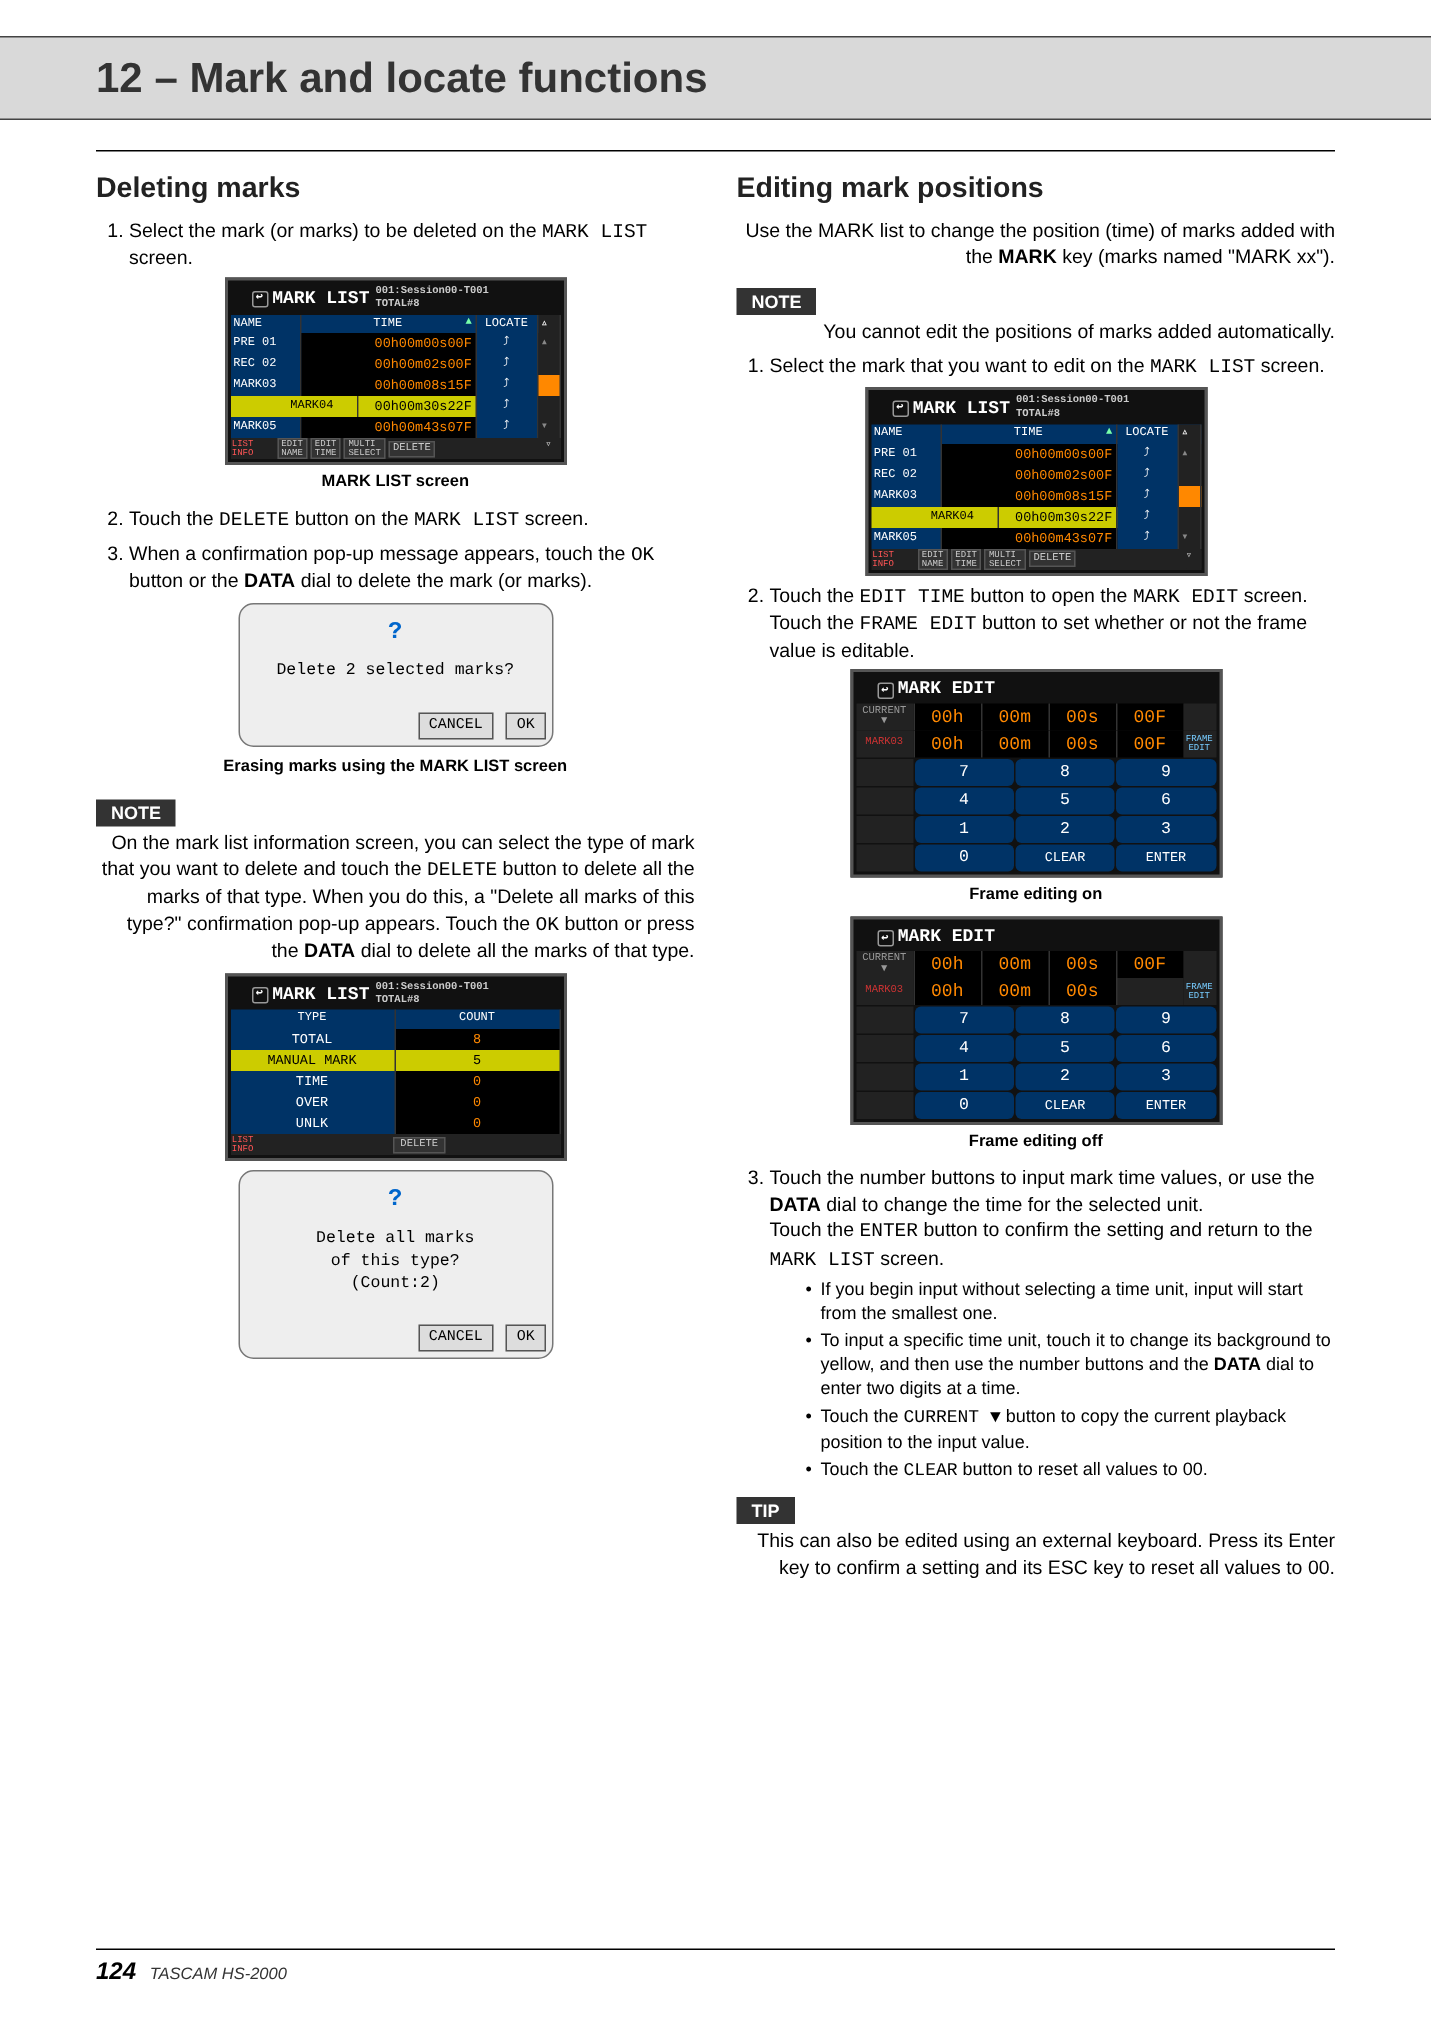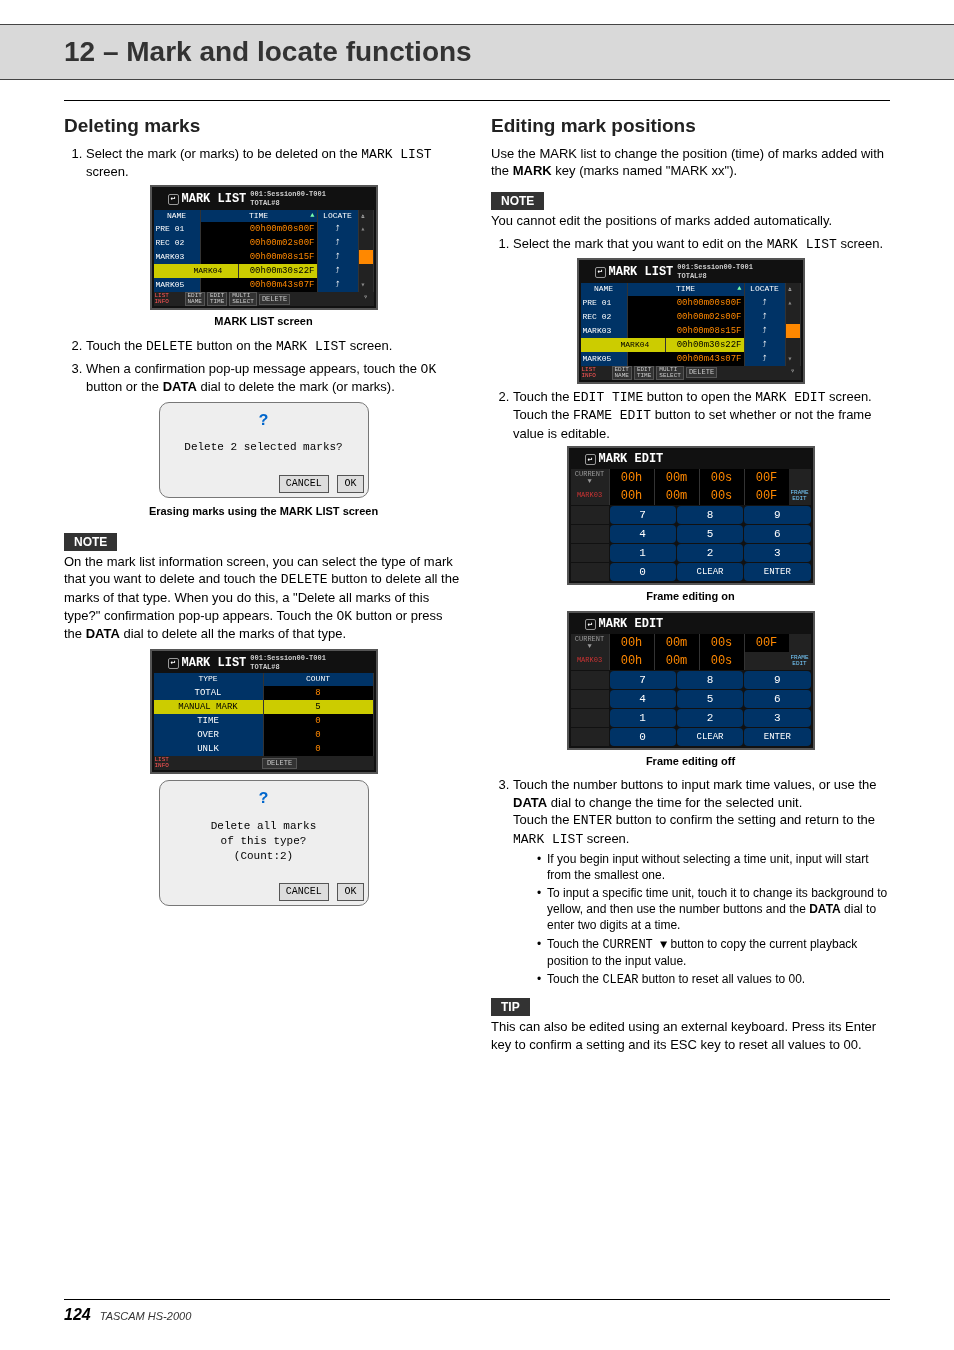--- a/index.html
+++ b/index.html
@@ -92,20 +92,21 @@
     margin-top: 6px;
   }
   .caption {
     text-align: center;
     font-size: 11px;
     font-weight: bold;
     margin: 4px 0 8px 0;
   }
   .para {
     margin: 2px 0 6px 0;
+    text-align: right;
   }
   .lcd-font {
     font-family: "Courier New", monospace;
     letter-spacing: 0;
   }
   
   .screen {
     margin: 4px auto 4px auto;
     background: #111;
     border: 2px solid #555;
@@ -136,21 +137,21 @@
   .hdr-row {
     display: flex;
     background: #036;
     color: #fff;
     font-size: 8px;
   }
   .hdr-row > div {
     border-right: 1px solid #333;
     padding: 1px 2px;
   }
-  .hdr-name { width: 42px; text-align: center; }
+  .hdr-name { width: 42px; text-align: left; }
   .hdr-time { flex: 1; text-align: center; position: relative; }
   .hdr-time .tri { position: absolute; right: 2px; top: 1px; font-size: 7px; color: #7fa; }
   .hdr-locate { width: 36px; text-align: center; }
   .hdr-scroll { width: 10px; background: #222; }
   .data-row {
     display: flex;
     font-size: 8px;
   }
   .data-row > div {
     border-right: 1px solid #333;

